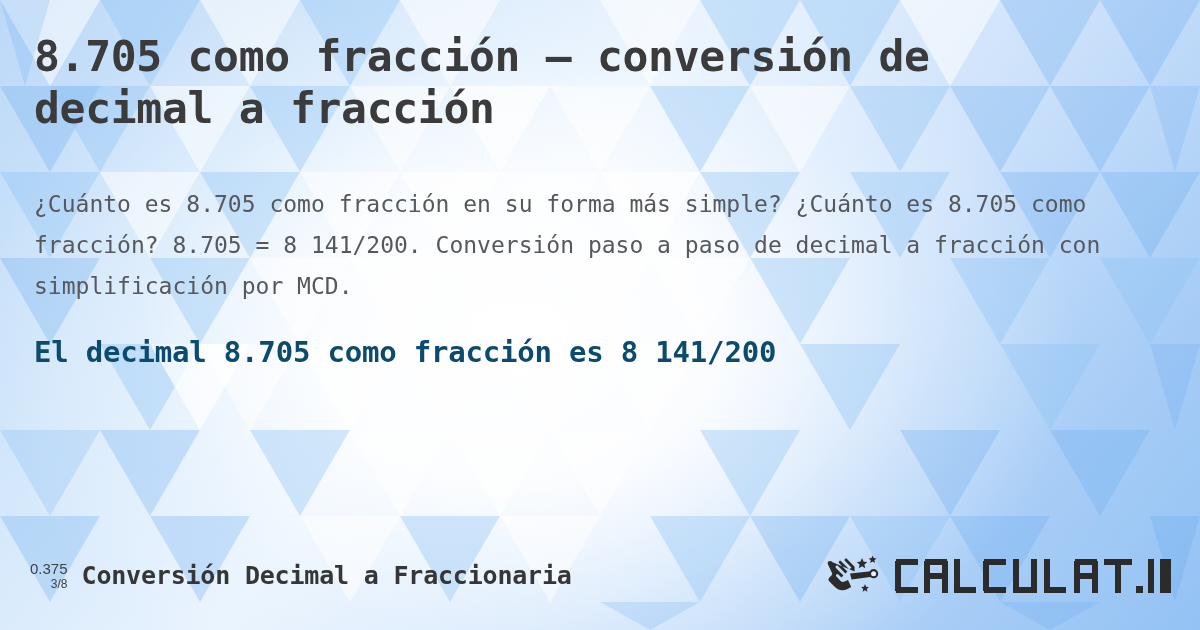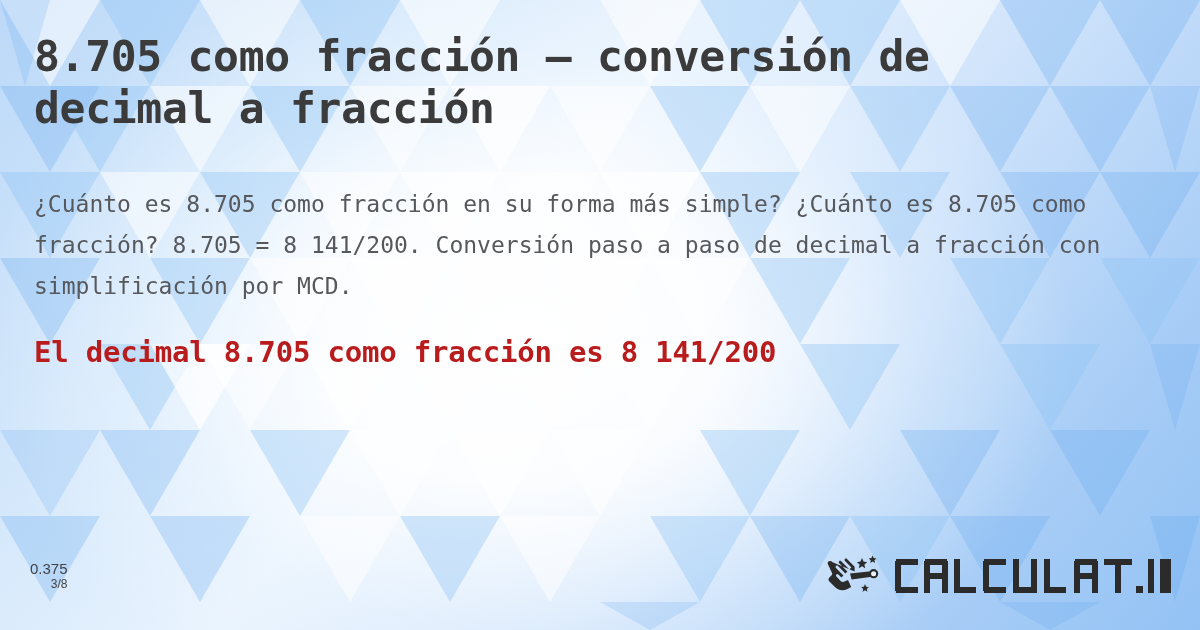--- a/index.html
+++ b/index.html
@@ -69,21 +69,21 @@
     line-height: 1.78;
     color: #56585c;
     max-width: 1080px;
   }
 
   .answer {
     margin-top: 28px;
     font-family: "DejaVu Sans Mono", monospace;
     font-size: 29px;
     font-weight: bold;
-    color: #b91c1c;
+    color: #0c4a6e;
     letter-spacing: -0.2px;
   }
 
   
   .footer {
     position: absolute;
     left: 0;
     right: 0;
     bottom: 26px;
     height: 56px;
@@ -233,20 +233,21 @@
     <p class="answer">El decimal 8.705 como fracción es 8 141/200</p>
   </div>
 
   <div class="footer">
 
     <div class="brand-left">
       <div class="fraction-badge">
         <span class="numer">0.375</span>
         <span class="denom">3/8</span>
       </div>
+      <div class="footer-title">Conversión Decimal a Fraccionaria</div>
     </div>
 
     <div class="brand-right">
 
       <svg width="64" height="46" viewBox="0 0 64 46">
         <g fill="#2b2b2b">
           <path d="M6 8 C4.2 8 3.2 9.6 3.9 11.2 L8.0 20.0 C8.4 20.9 8.2 21.6 7.6 22.2 L5.4 24.4 C4.2 25.6 4.2 27.3 5.4 28.5 L11.2 34.3 C14.4 37.5 19.2 38.2 23.0 36.2 L27.2 34.0 L24.0 27.0 L20.6 28.6 C19.2 29.3 17.6 29.0 16.6 27.9 L12.4 23.6 C11.8 23.0 11.8 22.2 12.4 21.6 C13.0 21.0 13.8 21.0 14.4 21.6 L17.4 24.6 L19.4 22.6 L12.0 15.0 C11.4 14.4 11.4 13.6 12.0 13.0 C12.6 12.4 13.4 12.4 14.0 13.0 L21.4 20.6 L23.4 18.6 L15.2 10.2 C14.6 9.6 14.6 8.8 15.2 8.2 C15.8 7.6 16.6 7.6 17.2 8.2 L25.4 16.6 L27.4 14.6 L21.0 8.0 C20.4 7.4 20.4 6.6 21.0 6.0 C21.6 5.4 22.4 5.4 23.0 6.0 L30.6 13.8 L30.6 18.4 L8.6 9.2 C7.8 8.4 7.0 8 6 8 Z"></path>
           <path d="M26.0 20.4 L49.4 18.0 C51.0 17.9 52.2 19.0 52.3 20.5 C52.4 22.0 51.3 23.3 49.8 23.4 L27.6 26.6 Z"></path>
           <circle cx="49.6" cy="20.7" r="4.6" fill="#2b2b2b"></circle>
           <circle cx="49.6" cy="20.7" r="2.5" fill="#eaf3fd"></circle>

